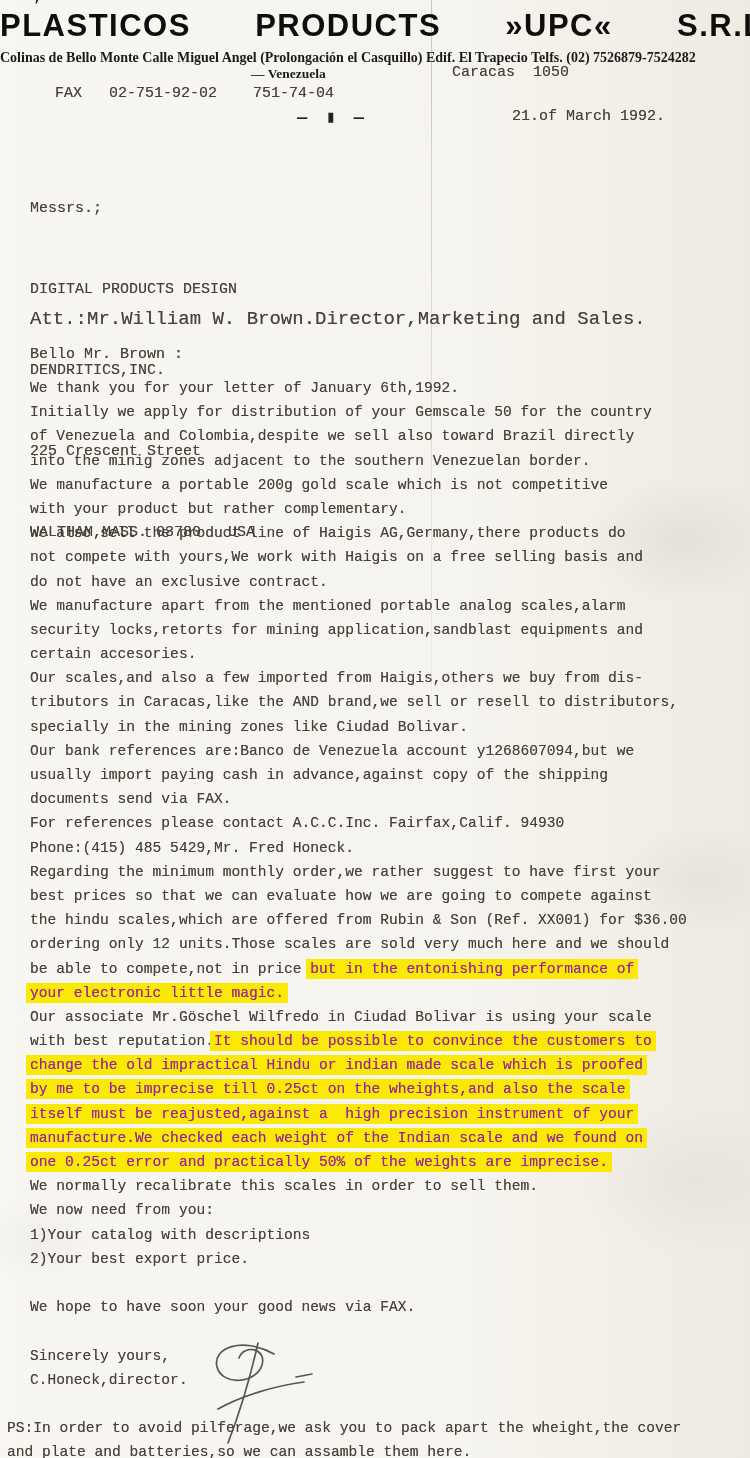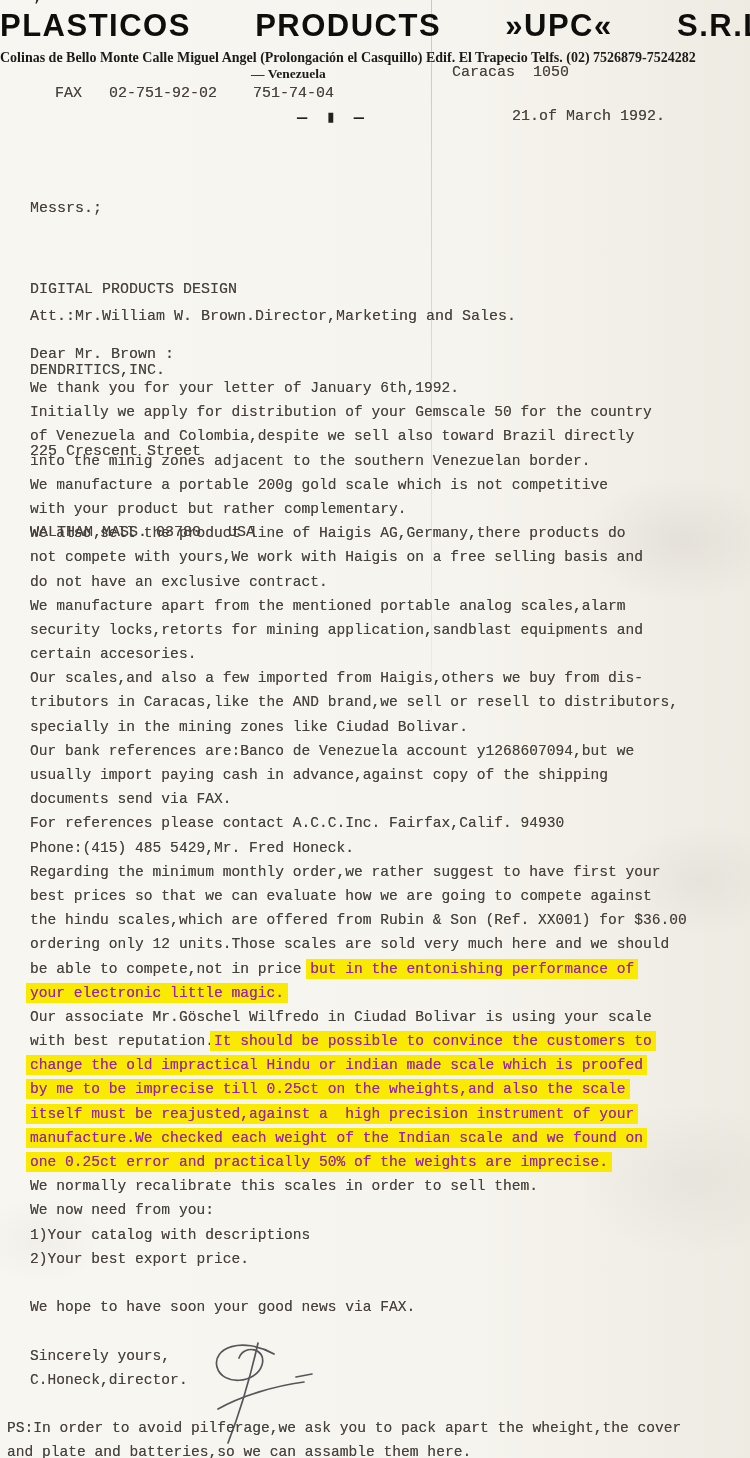--- a/index.html
+++ b/index.html
@@ -43,21 +43,21 @@
   }
   .city{position:absolute;top:64px;left:452px;font-size:15px;}
   .fax{position:absolute;top:85px;left:55px;font-size:15px;}
   .pagemark{
     position:absolute;top:106px;left:297px;font-size:17px;font-weight:700;
     color:#23211d;letter-spacing:4px;
   }
   .date{position:absolute;top:108px;left:512px;font-size:15px;}
   .straymark{position:absolute;top:-4px;left:32px;font-size:18px;color:#222;}
   .recipient{position:absolute;top:141px;left:30px;font-size:15px;line-height:27px;}
-  .att{position:absolute;top:308px;left:30px;font-size:15px;}
+  .att{position:absolute;top:308px;left:30px;font-size:19px;}
   .dear{position:absolute;top:346px;left:30px;font-size:15px;}
   .body{position:absolute;top:376px;left:30px;font-size:14.6px;}
   .bline{height:24.2px;line-height:24.2px;white-space:pre;}
   .bline.ps{margin-left:-23px;}
   .hl{
     background:#fae903;
     box-shadow:4px 0 0 #fae903,-4px 0 0 #fae903,0 -2px 0 #fae903,4px -2px 0 #fae903,-4px -2px 0 #fae903,0 2px 0 #fae903,4px 2px 0 #fae903,-4px 2px 0 #fae903;
     color:#a21caf;
     text-align:center;
   }
@@ -82,21 +82,21 @@
 
   <div class="recipient tw">
     <div>Messrs.;</div>
     <div>DIGITAL PRODUCTS DESIGN</div>
     <div>DENDRITICS,INC.</div>
     <div>225 Crescent Street</div>
     <div>WALTHAM,MASS. 03780   USA</div>
   </div>
 
   <div class="att tw">Att.:Mr.William W. Brown.Director,Marketing and Sales.</div>
-  <div class="dear tw">Dear Mr. Brown :</div>
+  <div class="dear tw">Bello Mr. Brown :</div>
 
   <div class="body tw"><div class="bline"><span>We thank you for your letter of January 6th,1992.</span></div><div class="bline"><span>Initially we apply for distribution of your Gemscale 50 for the country</span></div><div class="bline"><span>of Venezuela and Colombia,despite we sell also toward Brazil directly</span></div><div class="bline"><span>into the minig zones adjacent to the southern Venezuelan border.</span></div><div class="bline"><span>We manufacture a portable 200g gold scale which is not competitive</span></div><div class="bline"><span>with your product but rather complementary.</span></div><div class="bline"><span>We also sell the product line of Haigis AG,Germany,there products do</span></div><div class="bline"><span>not compete with yours,We work with Haigis on a free selling basis and</span></div><div class="bline"><span>do not have an exclusive contract.</span></div><div class="bline"><span>We manufacture apart from the mentioned portable analog scales,alarm</span></div><div class="bline"><span>security locks,retorts for mining application,sandblast equipments and</span></div><div class="bline"><span>certain accesories.</span></div><div class="bline"><span>Our scales,and also a few imported from Haigis,others we buy from dis-</span></div><div class="bline"><span>tributors in Caracas,like the AND brand,we sell or resell to distributors,</span></div><div class="bline"><span>specially in the mining zones like Ciudad Bolivar.</span></div><div class="bline"><span>Our bank references are:Banco de Venezuela account y1268607094,but we</span></div><div class="bline"><span>usually import paying cash in advance,against copy of the shipping</span></div><div class="bline"><span>documents send via FAX.</span></div><div class="bline"><span>For references please contact A.C.C.Inc. Fairfax,Calif. 94930</span></div><div class="bline"><span>Phone:(415) 485 5429,Mr. Fred Honeck.</span></div><div class="bline"><span>Regarding the minimum monthly order,we rather suggest to have first your</span></div><div class="bline"><span>best prices so that we can evaluate how we are going to compete against</span></div><div class="bline"><span>the hindu scales,which are offered from Rubin &amp; Son (Ref. XX001) for $36.00</span></div><div class="bline"><span>ordering only 12 units.Those scales are sold very much here and we should</span></div><div class="bline"><span>be able to compete,not in price </span><span class="hl">but in the entonishing performance of</span></div><div class="bline"><span class="hl">your electronic little magic.</span></div><div class="bline"><span>Our associate Mr.Göschel Wilfredo in Ciudad Bolivar is using your scale</span></div><div class="bline"><span>with best reputation.</span><span class="hl">It should be possible to convince the customers to</span></div><div class="bline"><span class="hl">change the old impractical Hindu or indian made scale which is proofed</span></div><div class="bline"><span class="hl">by me to be imprecise till 0.25ct on the wheights,and also the scale</span></div><div class="bline"><span class="hl">itself must be reajusted,against a  high precision instrument of your</span></div><div class="bline"><span class="hl">manufacture.We checked each weight of the Indian scale and we found on</span></div><div class="bline"><span class="hl">one 0.25ct error and practically 50% of the weights are imprecise.</span></div><div class="bline"><span>We normally recalibrate this scales in order to sell them.</span></div><div class="bline"><span>We now need from you:</span></div><div class="bline"><span>1)Your catalog with descriptions</span></div><div class="bline"><span>2)Your best export price.</span></div><div class="bline"></div><div class="bline"><span>We hope to have soon your good news via FAX.</span></div><div class="bline"></div><div class="bline"><span>Sincerely yours,</span></div><div class="bline"><span>C.Honeck,director.</span></div><div class="bline"></div><div class="bline ps"><span>PS:In order to avoid pilferage,we ask you to pack apart the wheight,the cover</span></div><div class="bline ps"><span>and plate and batteries,so we can assamble them here.</span></div></div>
 
   <svg class="signature" width="130" height="115" viewBox="0 0 130 115">
     <g fill="none" stroke="#3c3a40" stroke-width="1.7" stroke-linecap="round" opacity="0.85">
       <path d="M78 20 C 46 2, 16 14, 21 33 C 26 52, 60 50, 66 31 C 71 14, 48 10, 43 24"></path>
       <path d="M62 9 C 55 40, 44 78, 32 109"></path>
       <path d="M22 75 C 45 62, 78 52, 108 48"></path>
       <path d="M100 43 l 16 -3"></path>
     </g>

